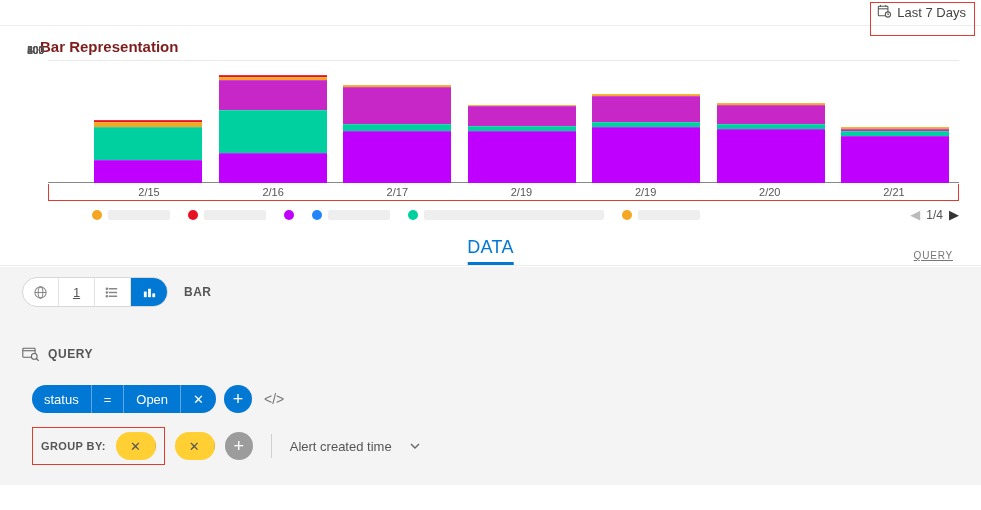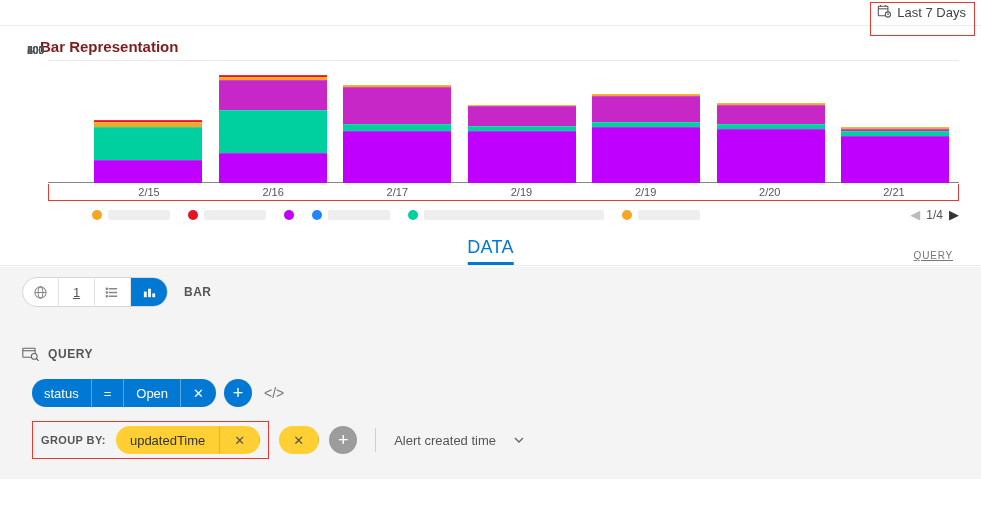--- a/index.html
+++ b/index.html
@@ -64,21 +64,21 @@
   .section{background:var(--faint2);border-top:1px solid #fff;padding:10px 22px 20px 22px;margin-top:0;}
   .toolbar{display:flex;align-items:center;gap:8px;}
   .tb-group{display:flex;align-items:center;border:1px solid #d7d7d7;border-radius:18px;height:30px;background:#fff;overflow:hidden;}
   .tb-btn{width:36px;height:100%;display:flex;align-items:center;justify-content:center;color:#666;border-right:1px solid #e3e3e3;cursor:pointer;}
   .tb-btn:last-child{border-right:none;}
   .tb-btn.num{font-size:13px;text-decoration:underline;color:#555;}
   .tb-btn.active{background:var(--accent);color:#fff;}
   .tb-label{margin-left:8px;font-size:12px;font-weight:600;letter-spacing:.5px;color:#555;}
   
   .query-head{display:flex;align-items:center;gap:8px;margin-top:40px;color:#555;font-size:12px;font-weight:600;letter-spacing:.6px;}
-  .pillrow{display:flex;align-items:center;gap:8px;margin-top:18px;padding-left:10px;}
+  .pillrow{display:flex;align-items:center;gap:8px;margin-top:24px;padding-left:10px;}
   .bluepill{display:flex;align-items:center;border-radius:15px;overflow:hidden;height:28px;background:var(--pill-blue);}
   .bluepill .pseg{padding:0 12px;color:#fff;font-size:13px;border-right:1px solid rgba(255,255,255,0.35);height:100%;display:flex;align-items:center;}
   .bluepill .pseg:last-child{border-right:none;}
   .circlebtn{width:28px;height:28px;border-radius:50%;background:var(--pill-blue);color:#fff;display:flex;align-items:center;justify-content:center;font-size:18px;cursor:pointer;}
   .codeicon{font-size:14px;color:#777;margin-left:4px;}
   .grouprow{margin-top:14px;display:flex;align-items:center;gap:10px;padding-left:10px;}
   .gbox{border:1.5px solid var(--ring-red);padding:4px 8px;display:flex;align-items:center;gap:10px;}
   .glabel{font-size:11px;font-weight:700;letter-spacing:.4px;color:#555;}
   .ypill{display:flex;align-items:center;border-radius:15px;overflow:hidden;height:28px;background:var(--pill-yellow);}
   .ypill .pseg{padding:0 14px;color:#333;font-size:13px;border-right:1px solid rgba(0,0,0,0.12);height:100%;display:flex;align-items:center;}
@@ -275,21 +275,20 @@
       <span class="pseg xclose">✕</span>
     </div>
     <div class="circlebtn">+</div>
     <span class="codeicon">&lt;/&gt;</span>
   </div>
 
   <div class="grouprow">
     <div class="gbox">
       <span class="glabel">GROUP BY:</span>
       <div class="ypill">
-        <span class="pseg">updatedTime</span>
         <span class="pseg x">✕</span>
       </div>
     </div>
     <div class="ypill">
       <span class="pseg x">✕</span>
     </div>
     <div class="circlebtn grey">+</div>
     <div class="vsep"></div>
     <div class="alertsel">
       <span>Alert created time</span>

